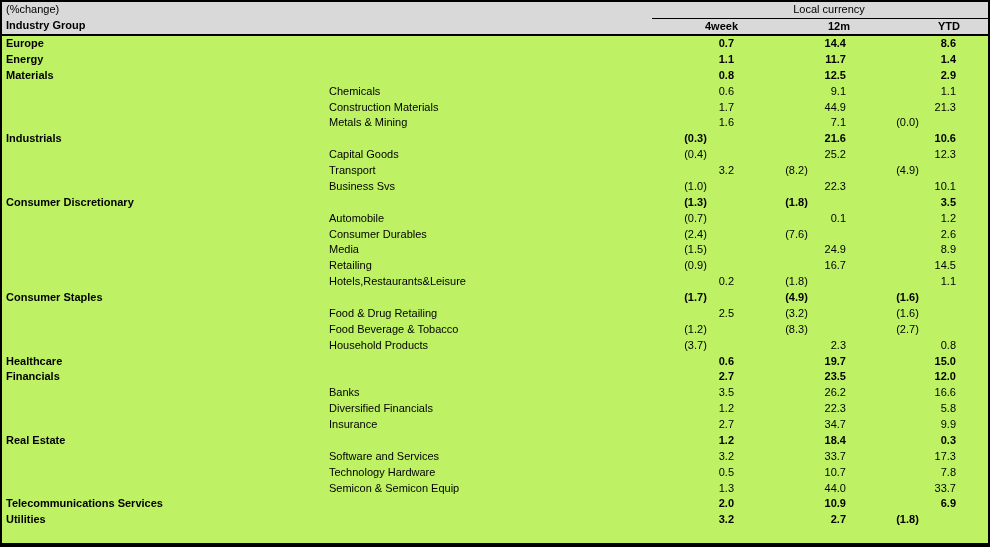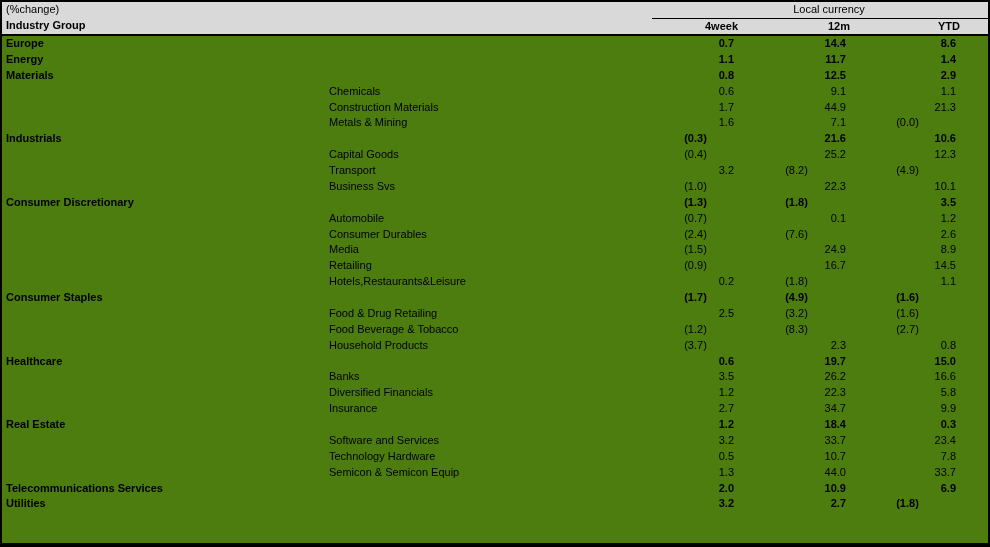--- a/index.html
+++ b/index.html
@@ -12,21 +12,21 @@
     font-size: 11px;
     color: #000000;
   }
   .report {
     width: 990px;
     height: 547px;
     box-sizing: border-box;
     border: 2px solid #000000;
     border-bottom: 4px solid #000000;
     overflow: hidden;
-    background: #4d7c0f;
+    background: #bef264;
   }
   table {
     border-collapse: collapse;
     width: 100%;
     table-layout: fixed;
   }
   td {
     padding: 0;
     height: 15.875px;
     line-height: 15.875px;
@@ -246,20 +246,27 @@
           <td class="num">0.8</td>
           <td></td>
         </tr>
         <tr class="parent">
           <td class="lbl">Healthcare</td>
           <td class="num">0.6</td>
           <td class="num">19.7</td>
           <td class="num">15.0</td>
           <td></td>
         </tr>
+        <tr class="parent">
+          <td class="lbl">Financials</td>
+          <td class="num">2.7</td>
+          <td class="num">23.5</td>
+          <td class="num">12.0</td>
+          <td></td>
+        </tr>
         <tr class="sub">
           <td class="lbl">Banks</td>
           <td class="num">3.5</td>
           <td class="num">26.2</td>
           <td class="num">16.6</td>
           <td></td>
         </tr>
         <tr class="sub">
           <td class="lbl">Diversified Financials</td>
           <td class="num">1.2</td>
@@ -278,21 +285,21 @@
           <td class="lbl">Real Estate</td>
           <td class="num">1.2</td>
           <td class="num">18.4</td>
           <td class="num">0.3</td>
           <td></td>
         </tr>
         <tr class="sub">
           <td class="lbl">Software and Services</td>
           <td class="num">3.2</td>
           <td class="num">33.7</td>
-          <td class="num">23.4</td>
+          <td class="num">17.3</td>
           <td></td>
         </tr>
         <tr class="sub">
           <td class="lbl">Technology Hardware</td>
           <td class="num">0.5</td>
           <td class="num">10.7</td>
           <td class="num">7.8</td>
           <td></td>
         </tr>
         <tr class="sub">

